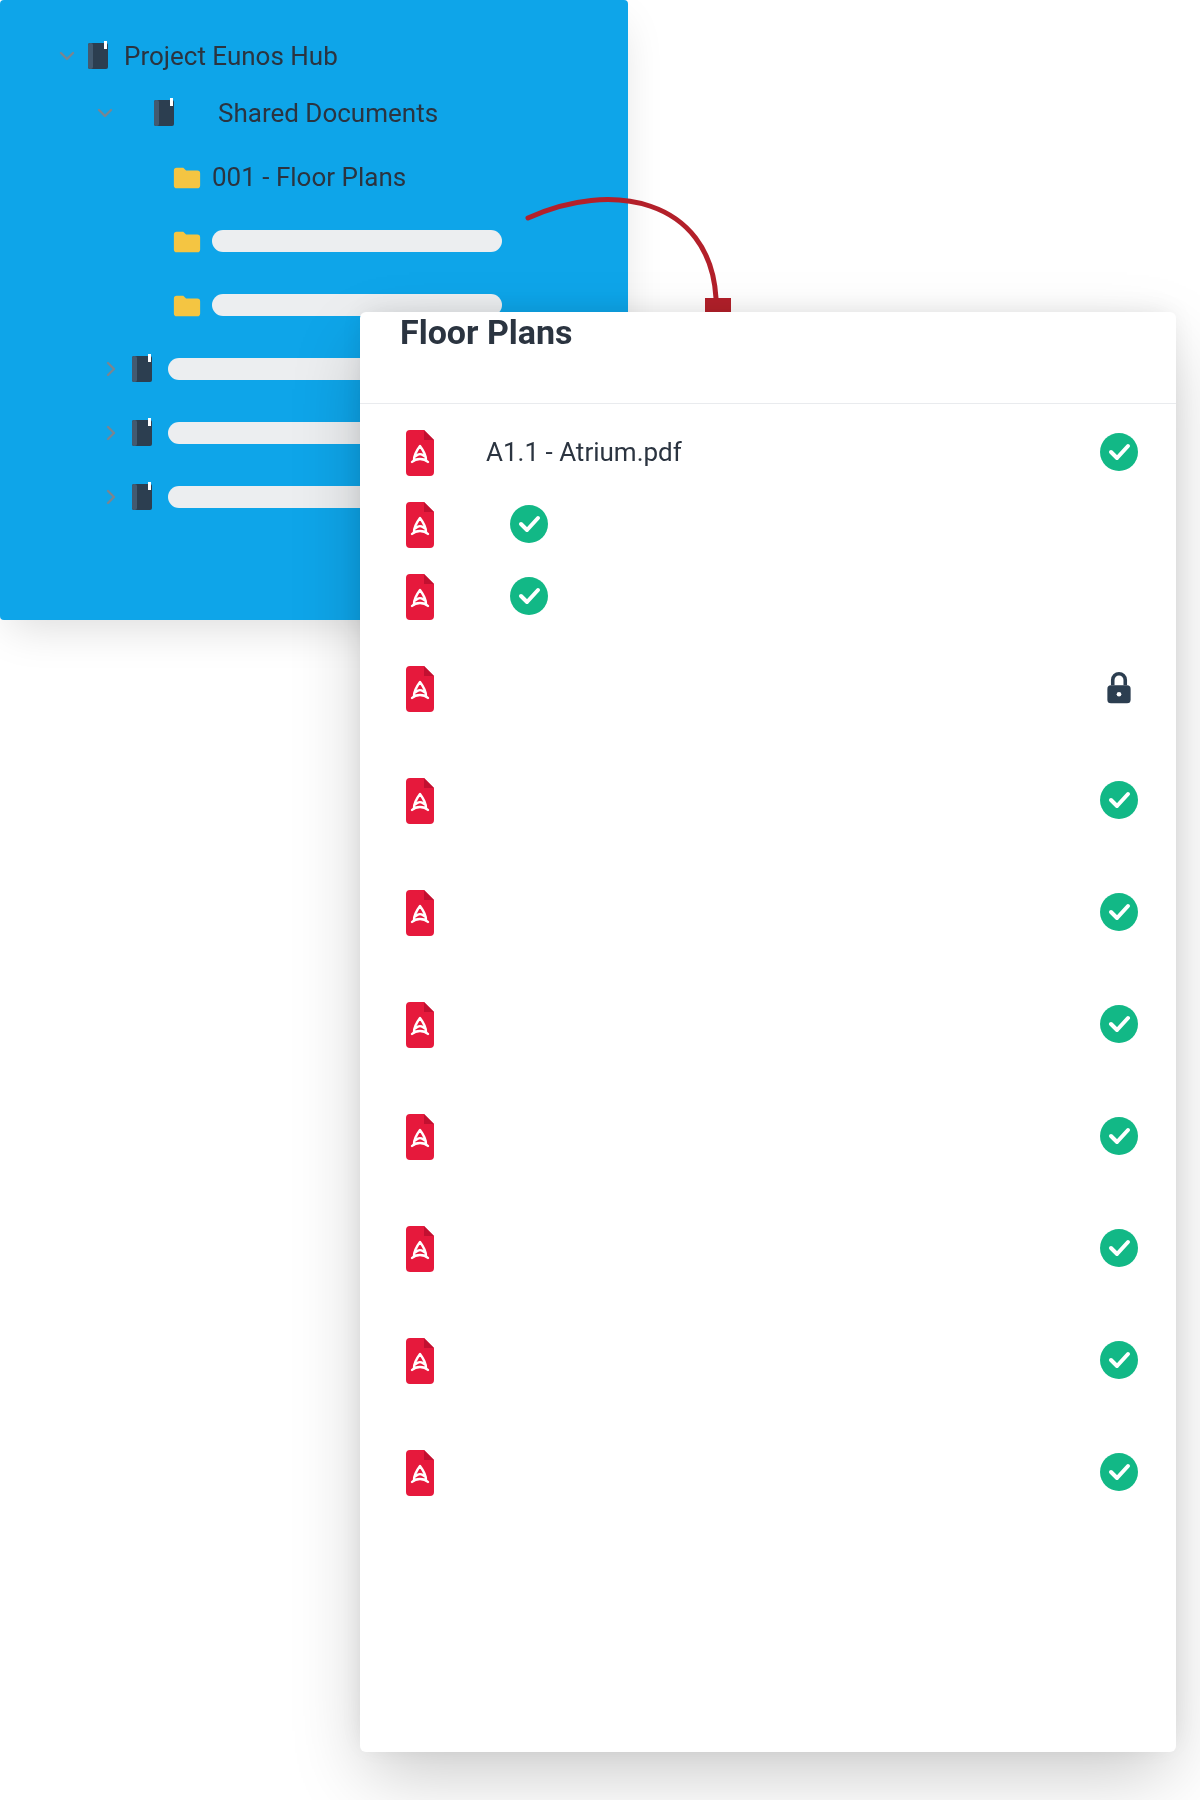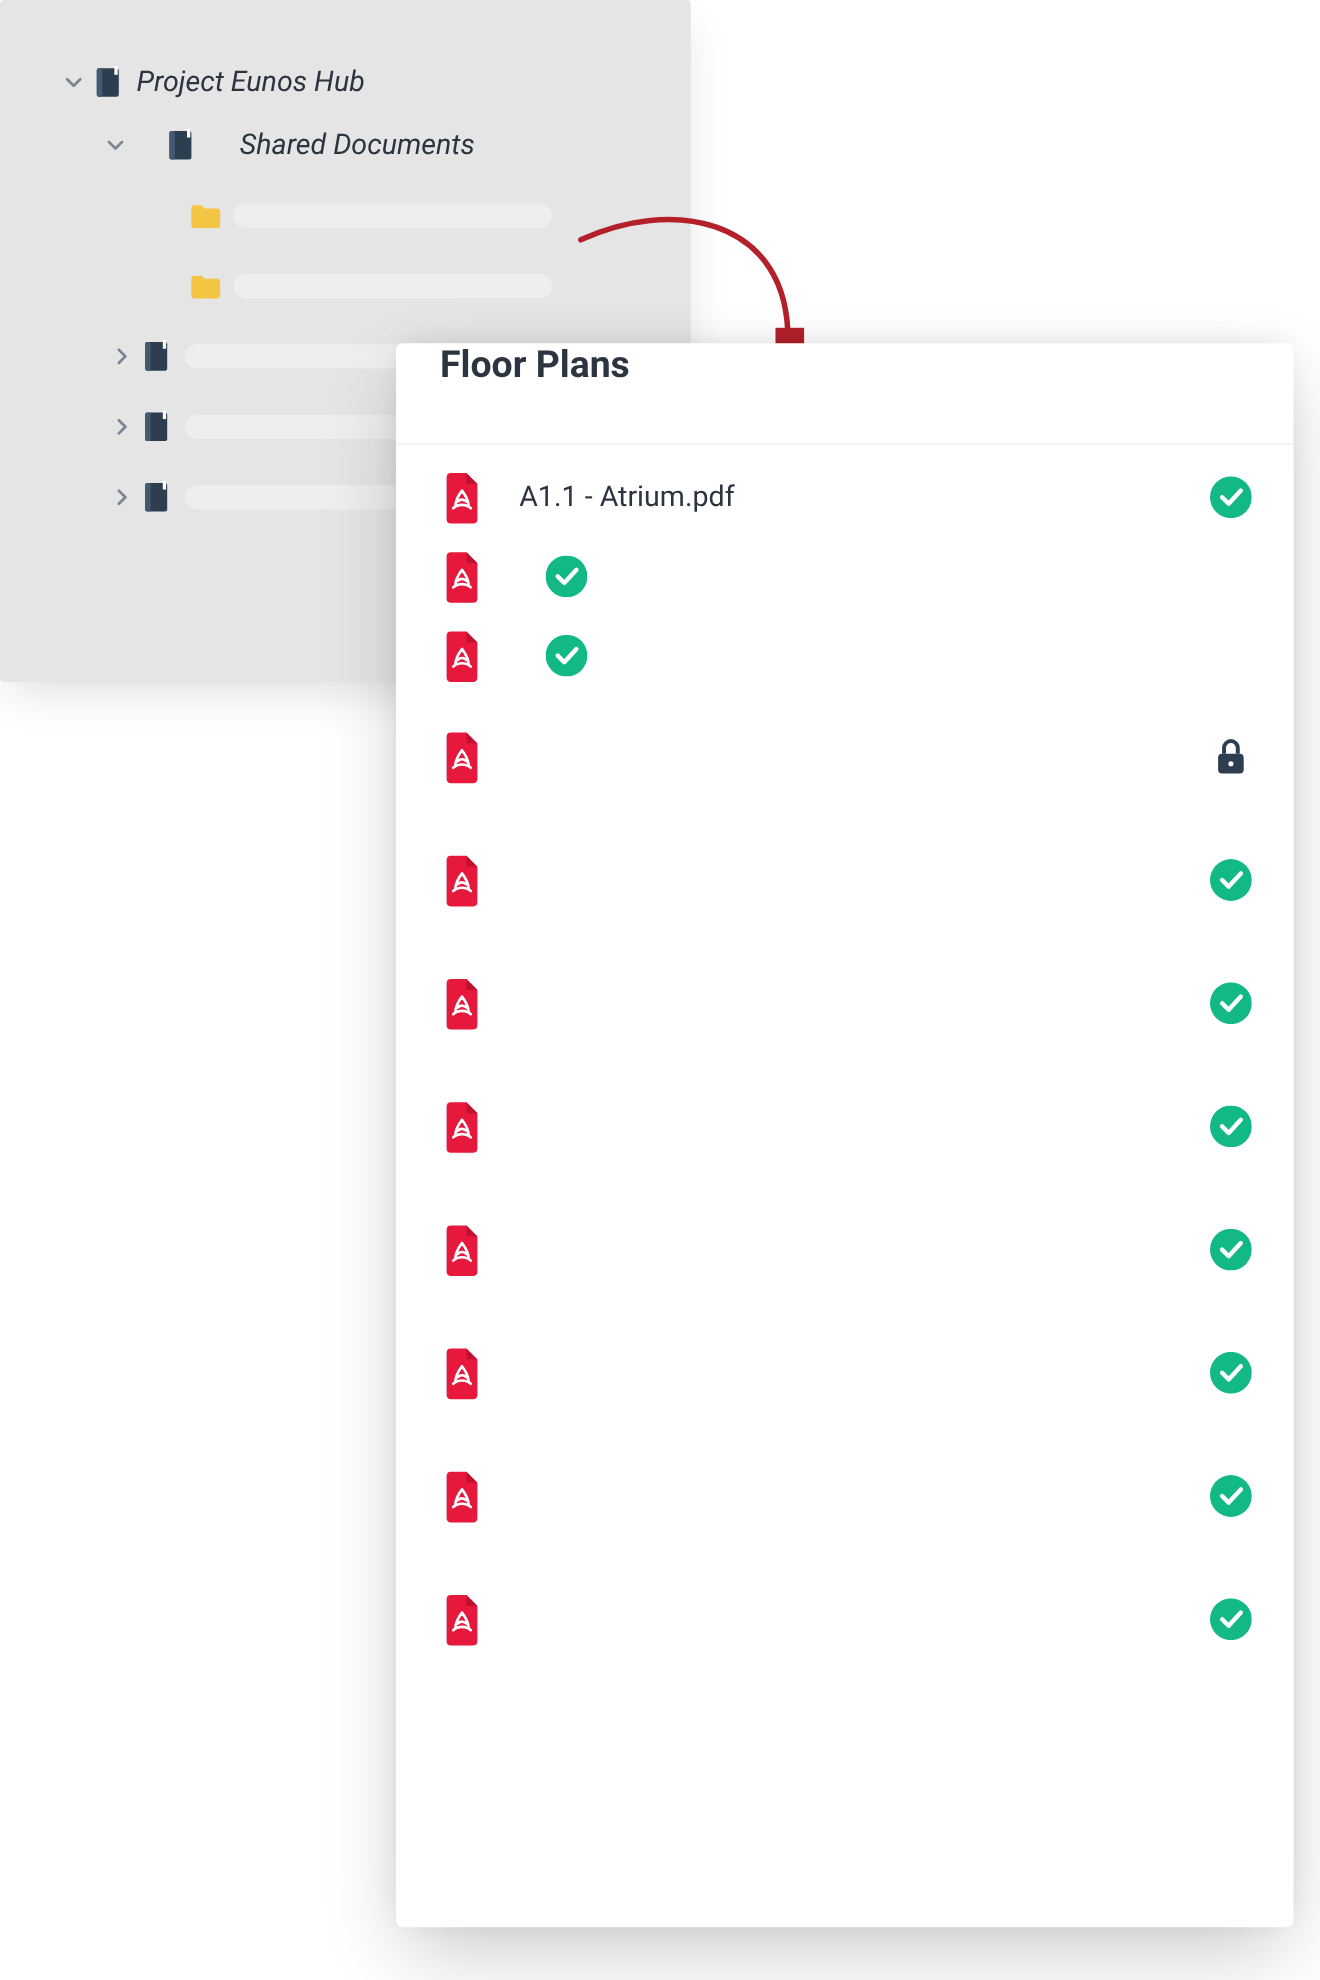--- a/index.html
+++ b/index.html
@@ -11,25 +11,24 @@
     color: #2b3440;
     position: relative;
   }
 
   
   .tree-panel {
     position: absolute;
     left: 0; top: 0;
     width: 628px;
     height: 620px;
-    background: #e5e5e5;
+    background: #0ea5e9;
     box-shadow: 0 16px 42px -10px rgba(0,0,0,0.15);
     border-radius: 4px;
-    padding: 50px 0 44px 0;
-    font-style: italic;
+    padding: 31px 0 44px 0;
   }
 
   .tree-row {
     display: flex;
     align-items: center;
     height: 50px;
     font-size: 26px;
     color: #2b3440;
     user-select: none;
     cursor: pointer;
@@ -81,20 +80,21 @@
     color: #2b3440;
   }
   .file-list { padding: 12px 0; }
 
   .file-row {
     display: flex;
     align-items: center;
     height: 72px;
     padding: 0 38px 0 40px;
     cursor: pointer;
+    gap: 14px;
   }
   .file-row.tall { height: 112px; }
 
   .file-row .file-icon {
     flex: 0 0 40px;
     width: 40px; height: 48px;
     margin-right: 32px;
   }
   .file-row .file-name {
     flex: 1 1 auto;
@@ -189,20 +189,28 @@
         </svg>
     </span>
     <span class="icon">
       <svg width="28" height="30" viewBox="0 0 28 30">
           <use href="#i-book"></use>
         </svg>
     </span>
     <span>Shared Documents</span>
   </div>
 
+  <div class="tree-row indent-2 tall">
+    <span class="icon" style="margin-left:0">
+      <svg width="32" height="30" viewBox="0 0 32 30">
+          <use href="#i-folder"></use>
+        </svg>
+    </span>
+    <span>001 - Floor Plans</span>
+  </div>
 
   <div id="tree-folder-placeholders">
       <div class="tree-row indent-2 tall">
         <span class="icon" style="margin-left:0">
           <svg width="32" height="30" viewBox="0 0 32 30">
             <use href="#i-folder"></use>
           </svg>
         </span>
         <span class="placeholder" style="width:290px"></span>
       </div>

